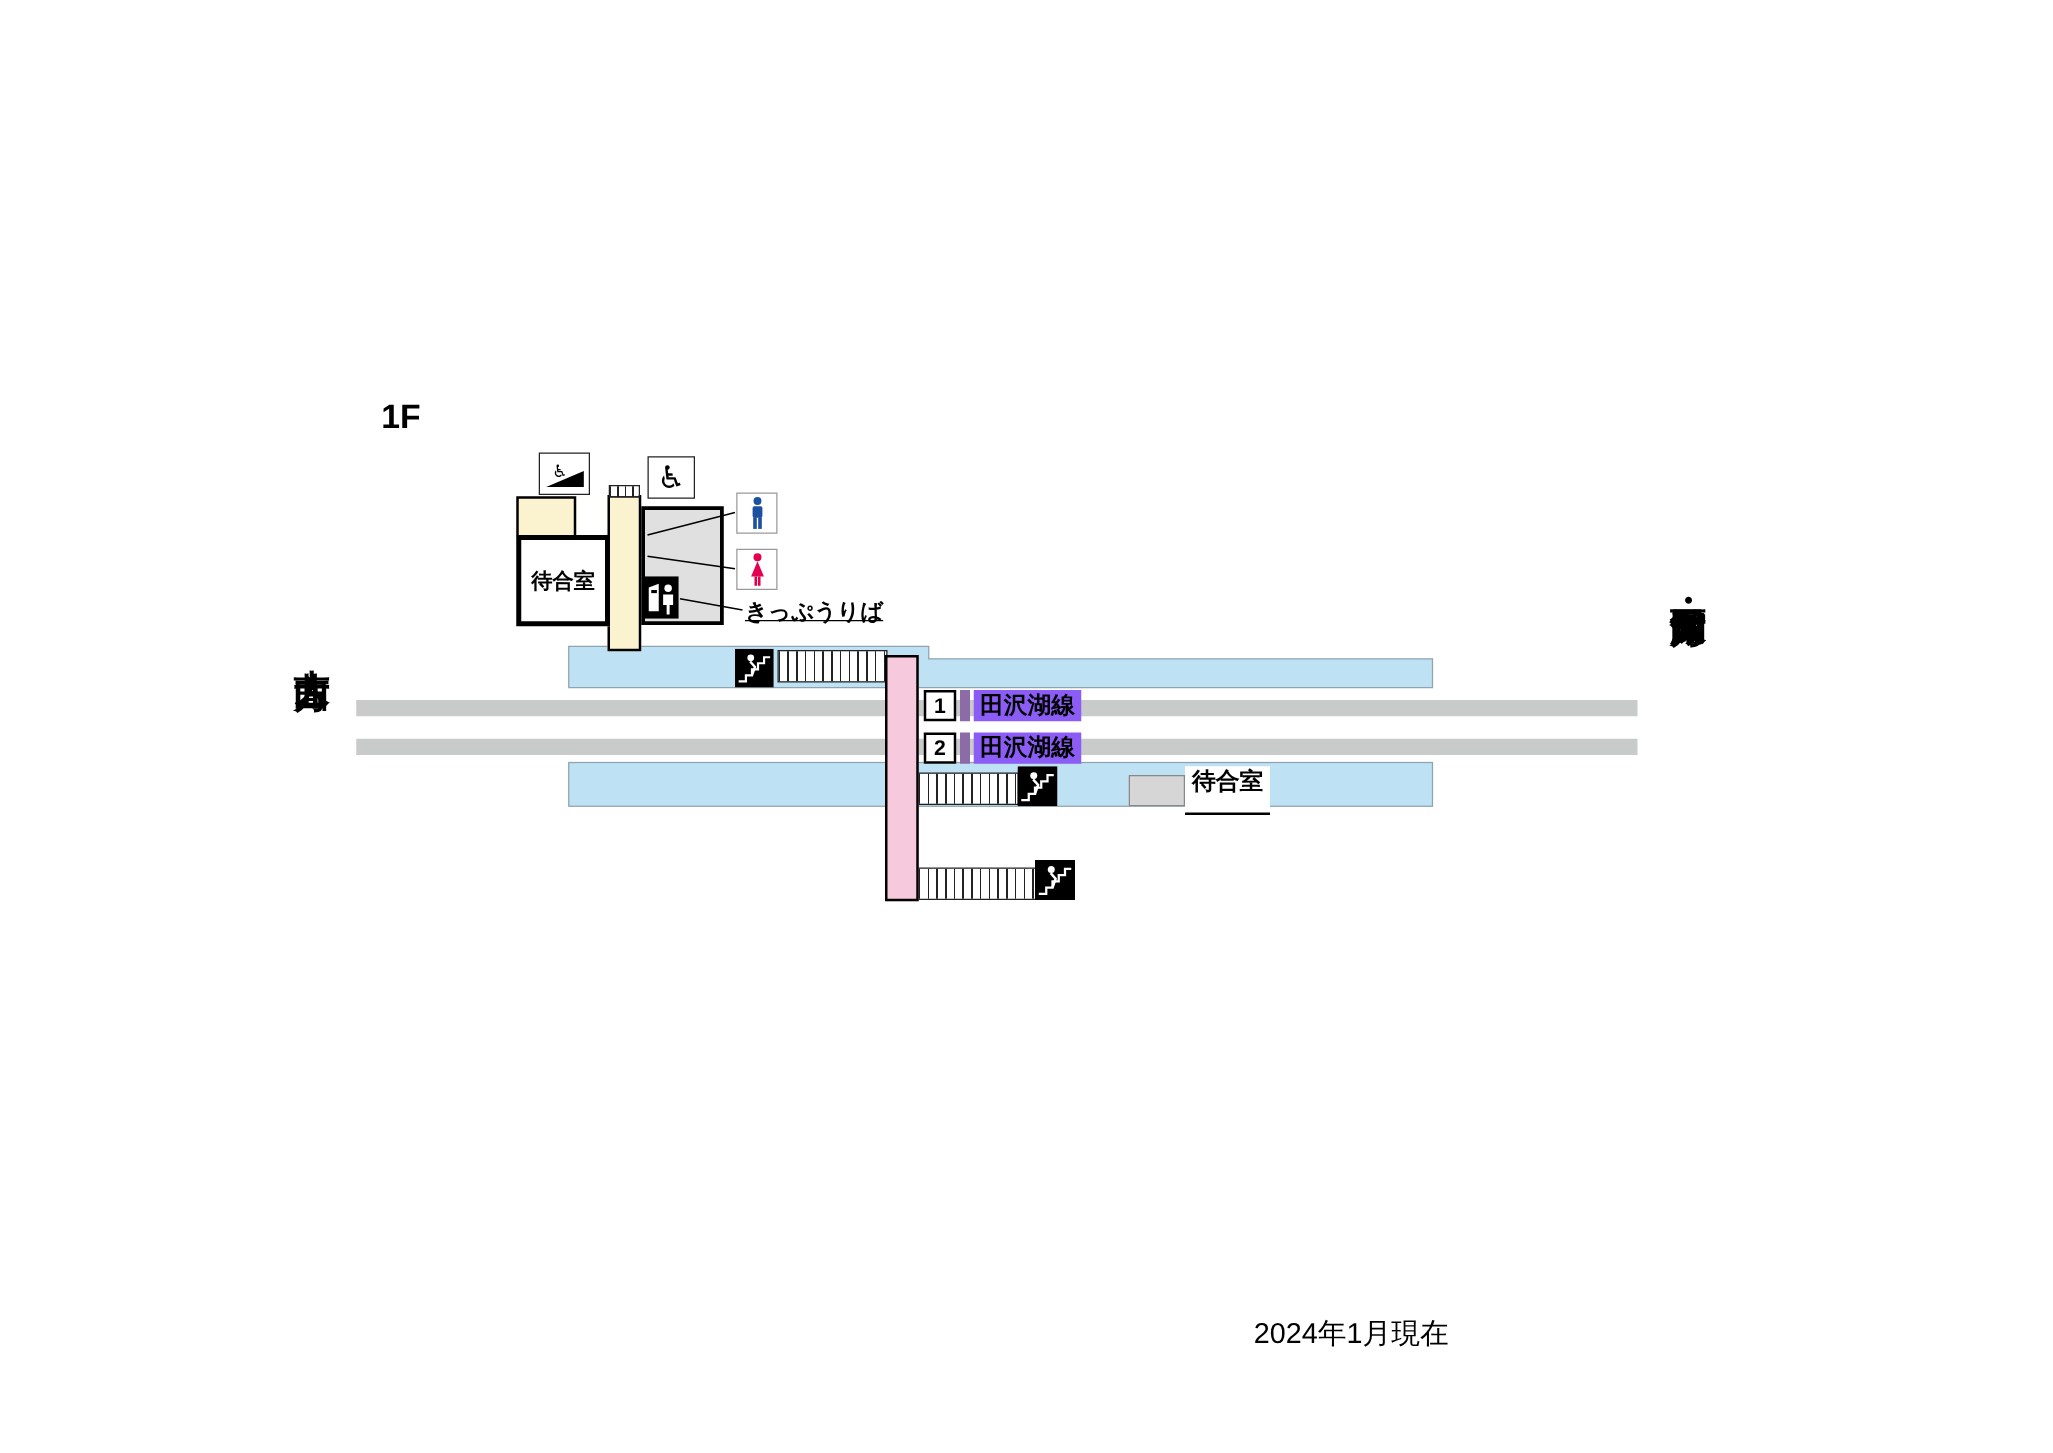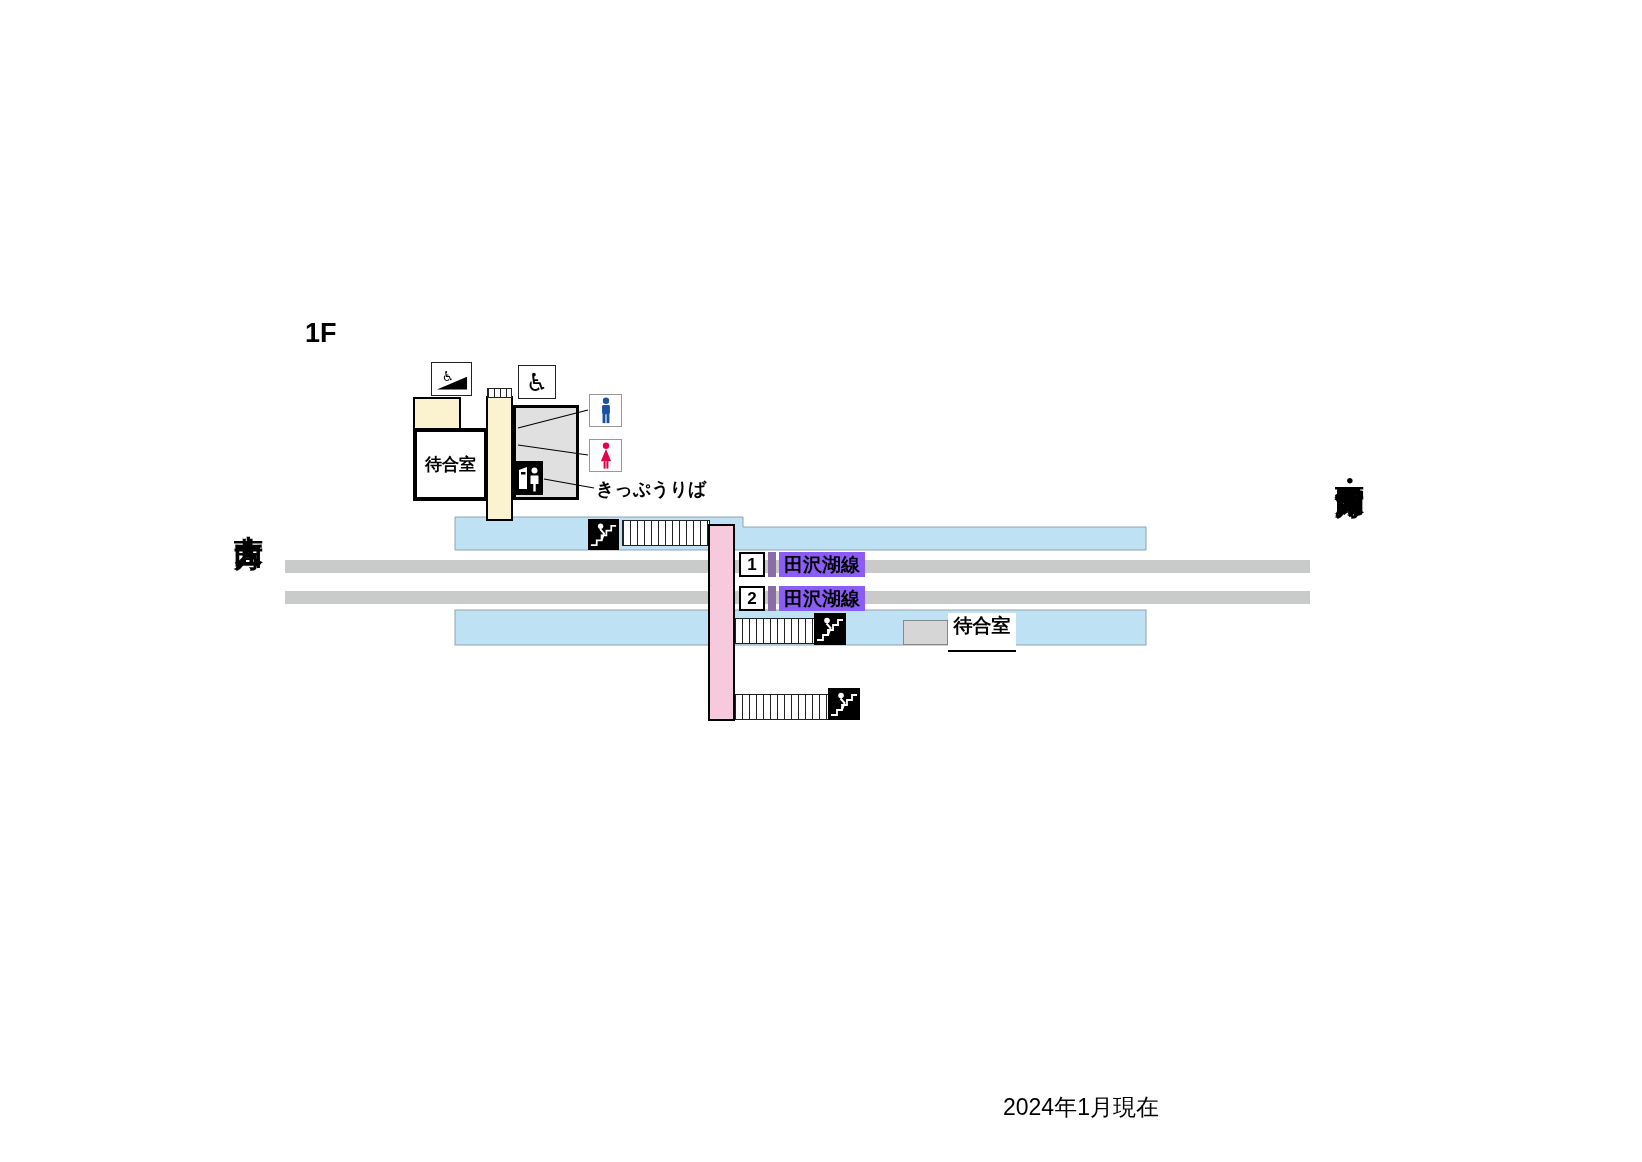--- a/index.html
+++ b/index.html
@@ -59,21 +59,21 @@
   .womens-icon{ left: 589px; top: 439px; width: 33px; height: 33px; border: 1px solid #999; }
   .picto { position: absolute; z-index: 4; }
   .picto svg { width: 100%; height: 100%; }
   .ticket-machine { left: 515px; top: 461px; width: 28px; height: 34px; }
   .stairs-1 { left: 588px; top: 519px; width: 31px; height: 31px; }
   .stairs-2 { left: 814px; top: 613px; width: 32px; height: 32px; }
   .stairs-3 { left: 828px; top: 688px; width: 32px; height: 32px; }
 
   .ticket-office-label {
     left: 596px; top: 477px; z-index: 4;
-    font-size: 18px; font-weight: bold; white-space: nowrap;
+    font-size: 18px; font-weight: bold; white-space: nowrap; text-decoration: underline;
   }
 
   
   .hatch {
     background: repeating-linear-gradient(90deg, #222 0 1.2px, #fff 1.2px 7px);
     border: 1px solid #222; z-index: 2;
   }
   .hatch-upper { left: 622px; top: 520px; width: 88px; height: 26px; }
   .hatch-mid   { left: 734px; top: 618px; width: 81px; height: 26px; }
   .hatch-low   { left: 734px; top: 694px; width: 96px; height: 26px; }
@@ -115,21 +115,21 @@
   }
 
   
   .v-label {
     writing-mode: vertical-rl; text-orientation: upright;
     font-weight: bold; color: #000; z-index: 4; white-space: nowrap;
   }
   .dir-left  { left: 229px; top: 512px; font-size: 29px; letter-spacing: 2px; }
   .dir-right { left: 1330px; top: 464px; font-size: 29px; letter-spacing: 0px; }
 
-  .footer-date { left: 1003px; top: 1092px; font-size: 23px; z-index: 4; white-space: nowrap; }
+  .footer-date { left: 1003px; top: 1051px; font-size: 23px; z-index: 4; white-space: nowrap; }
   .footer-copy { left: 1210px; top: 1051px; font-size: 23px; z-index: 4; white-space: nowrap; }
 </style>
 </head>
 <body>
 
 <div class="canvas">
 
   <svg id="base-svg" width="1642" height="1162" viewBox="0 0 1642 1162">
     <rect x="285" y="560" width="1025" height="13" fill="var(--c-track, #C9CACA)"></rect>
     <rect x="285" y="591" width="1025" height="13" fill="var(--c-track, #C9CACA)"></rect>

